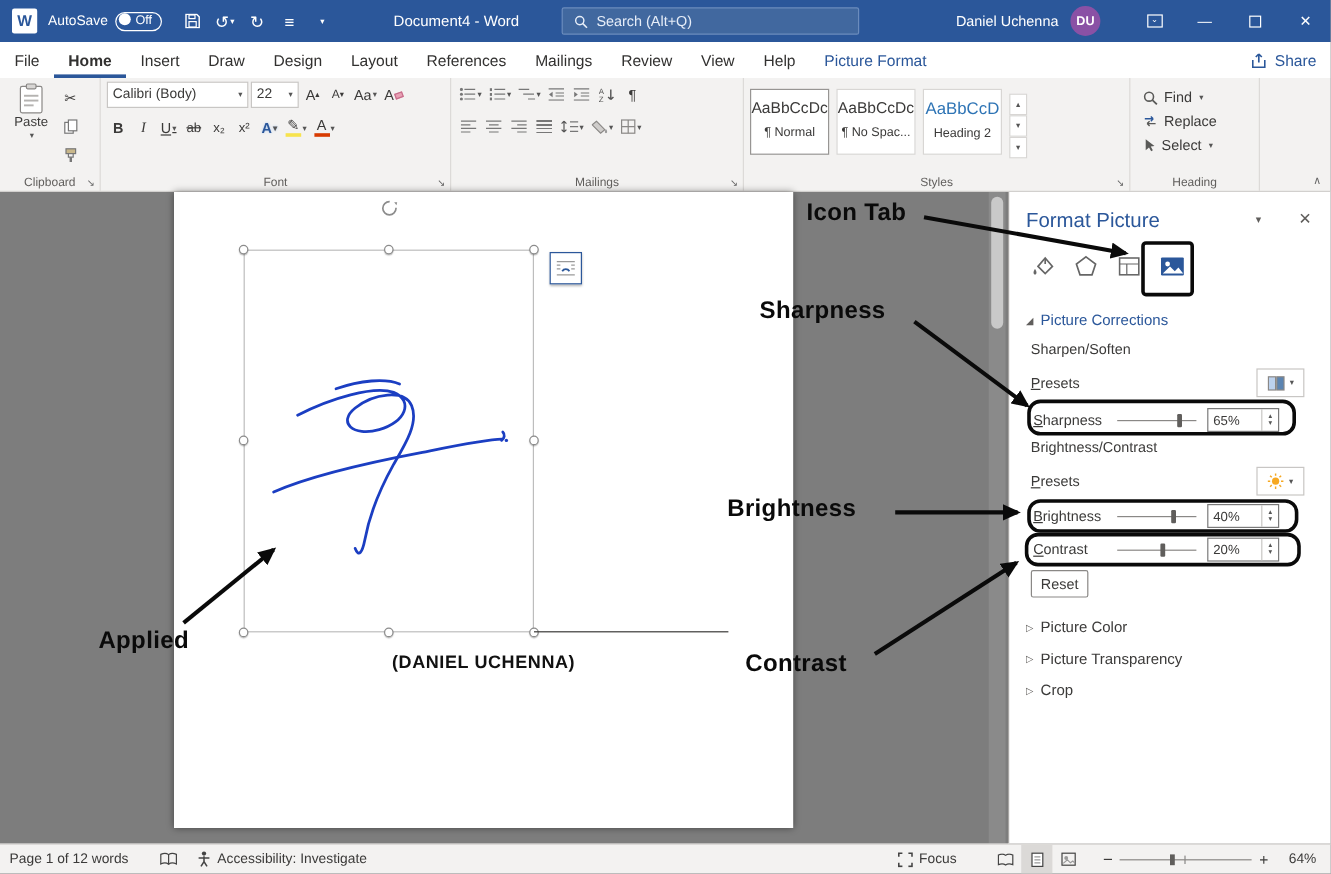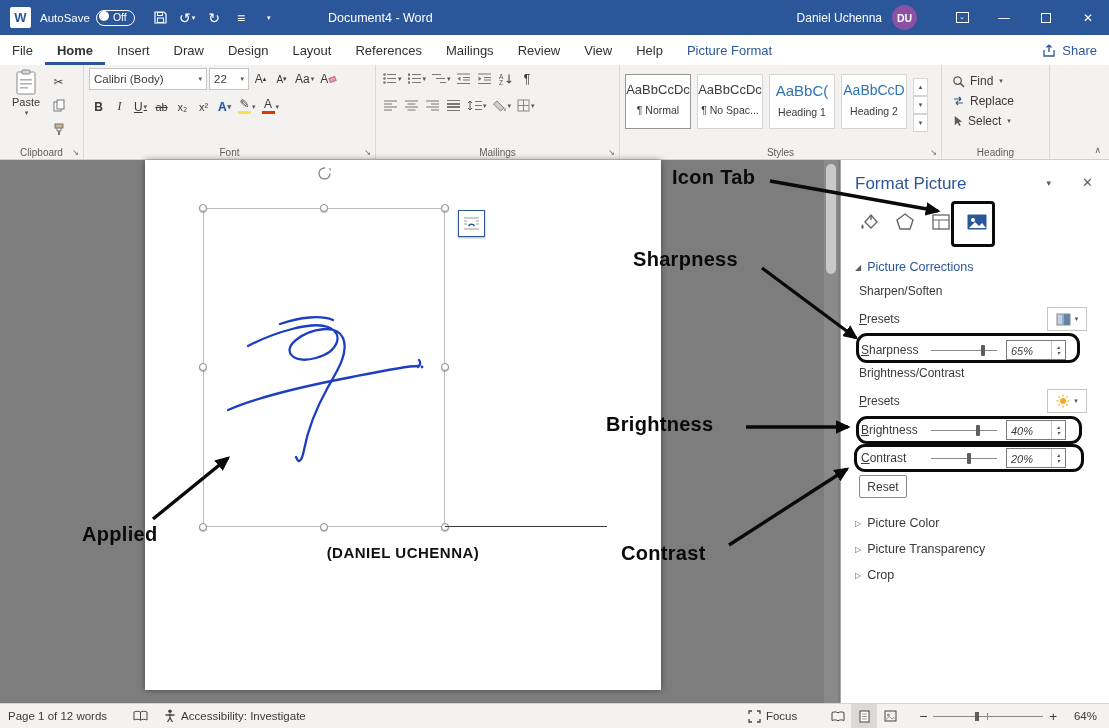--- a/index.html
+++ b/index.html
@@ -93,21 +93,21 @@
   .sub-label { position:absolute; left:18px; font-size:12px; color:#3b3a39; }
   .preset-row { position:absolute; left:18px; right:22px; height:26px; display:flex; align-items:center; justify-content:space-between; }
   .preset-btn { width:40px; height:24px; background:#fff; border:1px solid #c8c6c4; display:flex; align-items:center; justify-content:center; gap:3px; }
   .slider-row { position:absolute; left:20px; right:20px; height:24px; display:flex; align-items:center; }
   .sl-label { width:70px; font-size:12px; }
   .accel { display:inline-block; }
   .accel::first-letter { text-decoration:underline; }
   .slider { position:relative; width:66px; height:14px; margin-right:9px; }
   .slider .track { position:absolute; top:7px; left:0; right:0; height:1px; background:#8a8886; }
   .slider .thumb { position:absolute; top:2px; width:4px; height:11px; background:#605e5c; border-radius:1px; }
-  .valbox { display:flex; width:60px; height:20px; border:1px solid #7a7a7a; background:#fff;font-style:italic; }
+  .valbox { display:flex; width:60px; height:20px; border:1px solid #7a7a7a; background:#fff; }
   .valbox .vtext { flex:1; font-size:11px; padding:4px 0 0 4px; }
   .valbox .spin { width:14px; border-left:1px solid #c8c6c4; display:flex; flex-direction:column; align-items:center; justify-content:center; font-size:6px; color:#555; line-height:6px; }
   .reset-btn { position:absolute; left:18px; top:315px; width:48px; height:23px; background:#fff; border:1px solid #8a8886; border-radius:2px; font-size:12px; display:flex; align-items:center; justify-content:center; }
 
   
   .ann { position:absolute; font-weight:bold; font-size:20px; color:#0a0a0a; z-index:60; letter-spacing:.3px; }
   .hl-box { position:absolute; border:3px solid #0a0a0a; z-index:55; }
   .overlay { position:absolute; left:0; top:0; z-index:58; pointer-events:none; }
 
   
@@ -145,20 +145,29 @@
           </svg>
       </div>
       <div class="tb-btn">↺<span class="mini">▾</span></div>
       <div class="tb-btn">↻</div>
       <div class="tb-btn">≡</div>
       <div class="tb-btn">
           <span class="mini">▾</span>
         </div>
     </div>
     <div class="tb-title">Document4 - Word</div>
+    <div class="tb-search">
+      <span>
+        <svg width="12" height="12" viewBox="0 0 14 14">
+            <circle cx="6" cy="6" r="4" fill="none" stroke="#e6edf8" stroke-width="1.4"></circle>
+            <line x1="9" y1="9" x2="13" y2="13" stroke="#e6edf8" stroke-width="1.6"></line>
+          </svg>
+      </span>
+      <span>Search (Alt+Q)</span>
+    </div>
     <div class="tb-right">
       <span class="tb-user">Daniel Uchenna</span>
       <span class="avatar">DU</span>
       <span class="winbtn">
           <span class="ribdisp">⌄</span>
         </span>
       <span class="winbtn">—</span>
       <span class="winbtn">
           <span class="maxbox"></span>
         </span>
@@ -406,24 +415,20 @@
       <div class="grow" style="padding-top:6px">
         <div class="stylecard selected">
           <div class="st-prev">AaBbCcDc</div>
           <div class="st-name">¶ Normal</div>
         </div>
         <div class="stylecard">
           <div class="st-prev">AaBbCcDc</div>
           <div class="st-name">¶ No Spac...</div>
         </div>
         <div class="stylecard">
-          <div class="st-prev head" style="font-size:15px">AaBbC(</div>
-          <div class="st-name">Heading 1</div>
-        </div>
-        <div class="stylecard">
           <div class="st-prev head" style="font-size:14px">AaBbCcD</div>
           <div class="st-name">Heading 2</div>
         </div>
         <div class="styles-scroll">
           <span>▴</span>
           <span>▾</span>
           <span>▾</span>
         </div>
       </div>
       <span class="grplabel">Styles</span>

